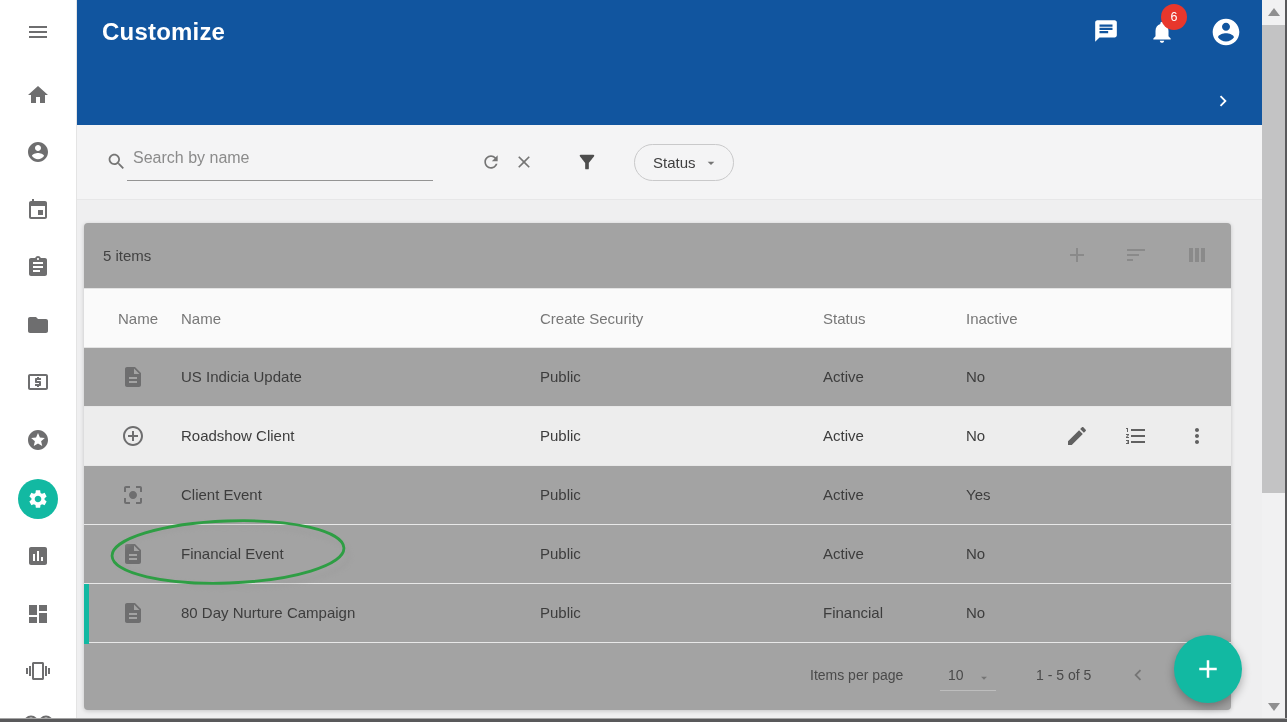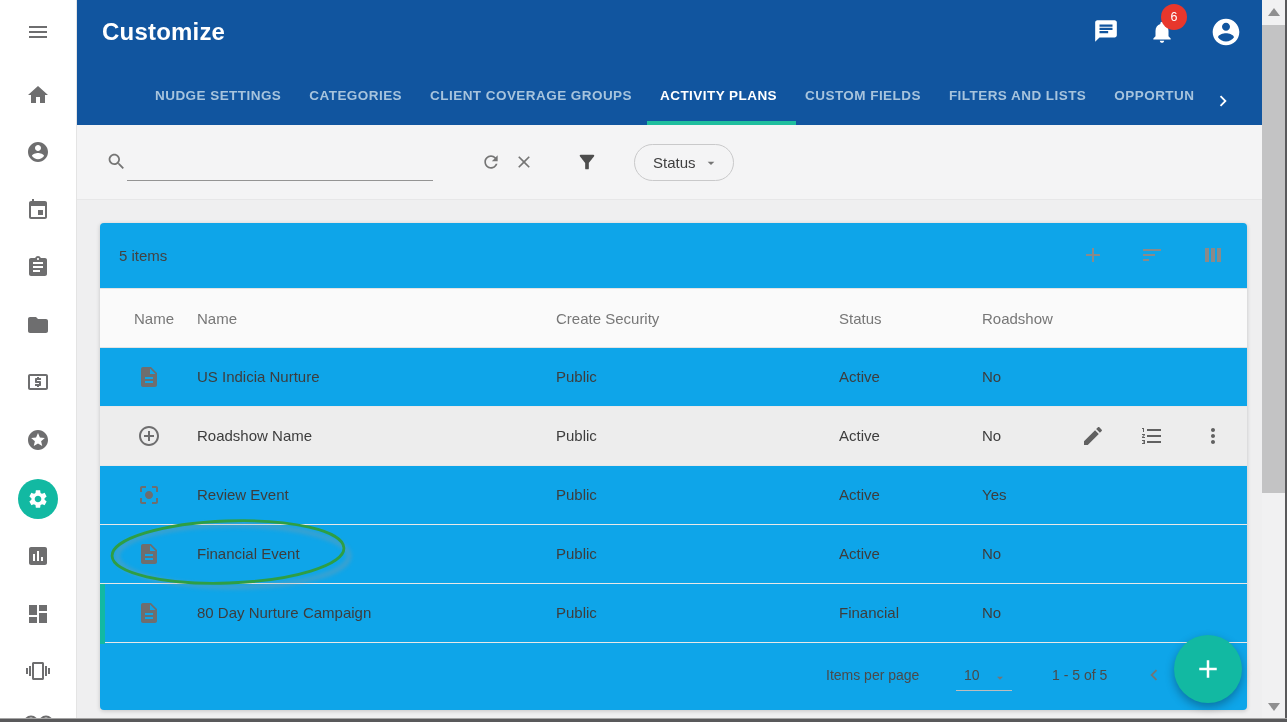--- a/index.html
+++ b/index.html
@@ -29,21 +29,21 @@
 #search-icon{position:absolute;left:29px;top:26px;width:21px;height:21px}
 #search-icon svg{width:21px;height:21px;fill:#757575}
 #search-input{position:absolute;left:56px;top:24px;width:300px;height:26px;font-size:16px;color:#8b8b8b}
 #search-underline{position:absolute;left:50px;top:55px;width:306px;height:1px;background:#949494}
 .tbicon{position:absolute;top:27px;width:20px;height:20px}
 .tbicon svg{width:20px;height:20px;fill:#757575}
 #filter-icon svg{fill:#4d4d4d;width:22px;height:22px}
 #status-chip{position:absolute;left:557px;top:19px;width:100px;height:37px;border:1px solid #c9c9ca;border-radius:19px;display:flex;align-items:center;padding:0 14px 0 18px;justify-content:space-between;color:#3f3f3f;font-size:15px}
 #status-chip svg{width:16px;height:16px;fill:#757575}
 
-#card{position:absolute;left:100px;top:223px;width:1147px;height:487px;background:#0ea5e9;border-radius:4px;box-shadow:0 1px 4px rgba(0,0,0,.18);z-index:2}
+#card{position:absolute;left:84px;top:223px;width:1147px;height:487px;background:#a3a3a3;border-radius:4px;box-shadow:0 1px 4px rgba(0,0,0,.18);z-index:2}
 #card-toolbar{position:relative;height:65px}
 #items-count{position:absolute;left:19px;top:24px;font-size:15px;color:#424242}
 .ctbicon{position:absolute;top:20px;width:24px;height:24px}
 .ctbicon svg{width:24px;height:24px;fill:#8a8a8a}
 #thead{position:relative;height:60px;background:#fafafa;border-top:1px solid #e3e3e3;border-bottom:1px solid #e3e3e3;font-size:15px;color:#777}
 .hcell{position:absolute;top:21px}
 .row{position:relative;height:59px;border-bottom:1px solid #e8e8e8;font-size:15px;color:#3d3d3d}
 .row.highlight{background:#ededed}
 .row .ricon{position:absolute;left:37px;top:17px;width:24px;height:24px}
 .row .ricon svg{width:24px;height:24px;fill:#6e6e6f}
@@ -159,42 +159,34 @@
         <svg viewBox="0 0 24 24">
           <path d="M12 22c1.1 0 2-.9 2-2h-4c0 1.1.89 2 2 2zm6-6v-5c0-3.07-1.64-5.64-4.5-6.32V4c0-.83-.67-1.5-1.5-1.5s-1.5.67-1.5 1.5v.68C7.63 5.36 6 7.92 6 11v5l-2 2v1h16v-1l-2-2z"></path>
         </svg>
       </div>
     <div id="badge">6</div>
     <div class="hicon" style="left:1133px;top:16px;width:32px;height:32px">
         <svg style="width:32px;height:32px" viewBox="0 0 24 24">
           <path d="M12 2C6.48 2 2 6.48 2 12s4.48 10 10 10 10-4.48 10-10S17.52 2 12 2zm0 3c1.66 0 3 1.34 3 3s-1.34 3-3 3-3-1.34-3-3 1.34-3 3-3zm0 14.2c-2.5 0-4.71-1.28-6-3.22.03-1.99 4-3.08 6-3.08 1.99 0 5.97 1.09 6 3.08-1.29 1.94-3.5 3.22-6 3.22z"></path>
         </svg>
       </div>
-    <div id="tabs">
-        <div class="tab">NUDGE SETTINGS</div>
-        <div class="tab">CATEGORIES</div>
-        <div class="tab">CLIENT COVERAGE GROUPS</div>
-        <div class="tab active">ACTIVITY PLANS</div>
-        <div class="tab">CUSTOM FIELDS</div>
-        <div class="tab">FILTERS AND LISTS</div>
-        <div class="tab">OPPORTUN</div>
-      </div>
     <div id="tab-chevron">
         <svg viewBox="0 0 24 24">
           <path d="M8.59 16.59L13.17 12 8.59 7.41 10 6l6 6-6 6z"></path>
         </svg>
       </div>
   </div>
 
   <div id="toolbar">
     <div id="search-icon">
         <svg viewBox="0 0 24 24">
           <path d="M15.5 14h-.79l-.28-.27C15.41 12.59 16 11.11 16 9.5 16 5.91 13.09 3 9.5 3S3 5.91 3 9.5 5.91 16 9.5 16c1.61 0 3.09-.59 4.23-1.57l.27.28v.79l5 4.99L20.49 19l-4.99-5zm-6 0C7.01 14 5 11.99 5 9.5S7.01 5 9.5 5 14 7.01 14 9.5 11.99 14 9.5 14z"></path>
         </svg>
       </div>
+    <div id="search-input">Search by name</div>
     <div id="search-underline"></div>
     <div class="tbicon" style="left:404px">
         <svg viewBox="0 0 24 24">
           <path d="M17.65 6.35C16.2 4.9 14.21 4 12 4c-4.42 0-7.99 3.58-7.99 8s3.57 8 7.99 8c3.73 0 6.84-2.55 7.73-6h-2.08c-.82 2.33-3.04 4-5.65 4-3.31 0-6-2.69-6-6s2.69-6 6-6c1.66 0 3.14.69 4.22 1.78L13 11h7V4l-2.35 2.35z"></path>
         </svg>
       </div>
     <div class="tbicon" style="left:437px">
         <svg viewBox="0 0 24 24">
           <path d="M19 6.41L17.59 5 12 10.59 6.41 5 5 6.41 10.59 12 5 17.59 6.41 19 12 13.41 17.59 19 19 17.59 13.41 12z"></path>
         </svg>
@@ -229,41 +221,41 @@
           <svg viewBox="0 0 24 24">
             <path d="M4 5h4v14H4zM10 5h4v14h-4zM16 5h4v14h-4z"></path>
           </svg>
         </div>
     </div>
     <div id="thead">
       <span class="hcell h-icon">Name</span>
       <span class="hcell h-name">Name</span>
       <span class="hcell h-sec">Create Security</span>
       <span class="hcell h-status">Status</span>
-      <span class="hcell h-targ">Roadshow</span>
+      <span class="hcell h-targ">Inactive</span>
     </div>
     <div id="tbody">
         <div class="row">
           <div class="ricon">
             <svg viewBox="0 0 24 24">
               <path d="M14 2H6c-1.1 0-1.99.9-1.99 2L4 20c0 1.1.89 2 2 2h12c1.1 0 2-.9 2-2V8l-6-6zm2 16H8v-2h8v2zm0-4H8v-2h8v2zm-3-5V3.5L18.5 9H13z"></path>
             </svg>
           </div>
-          <span class="cell c-name">US Indicia Nurture</span>
+          <span class="cell c-name">US Indicia Update</span>
           <span class="cell c-sec">Public</span>
           <span class="cell c-status">Active</span>
           <span class="cell c-targ">No</span>
         </div>
         <div class="row highlight">
           <div class="ricon">
             <svg viewBox="0 0 24 24">
               <path d="M13 7h-2v4H7v2h4v4h2v-4h4v-2h-4V7zm-1-5C6.48 2 2 6.48 2 12s4.48 10 10 10 10-4.48 10-10S17.52 2 12 2zm0 18c-4.41 0-8-3.59-8-8s3.59-8 8-8 8 3.59 8 8-3.59 8-8 8z"></path>
             </svg>
           </div>
-          <span class="cell c-name">Roadshow Name</span>
+          <span class="cell c-name">Roadshow Client</span>
           <span class="cell c-sec">Public</span>
           <span class="cell c-status">Active</span>
           <span class="cell c-targ">No</span>
           <div class="ract" style="left: 981px;">
             <svg viewBox="0 0 24 24">
               <path d="M3 17.25V21h3.75L17.81 9.94l-3.75-3.75L3 17.25zM20.71 7.04c.39-.39.39-1.02 0-1.41l-2.34-2.34c-.39-.39-1.02-.39-1.41 0l-1.83 1.83 3.75 3.75 1.83-1.83z"></path>
             </svg>
           </div>
           <div class="ract" style="left: 1040px;">
             <svg viewBox="0 0 24 24">
@@ -275,21 +267,21 @@
               <path d="M12 8c1.1 0 2-.9 2-2s-.9-2-2-2-2 .9-2 2 .9 2 2 2zm0 2c-1.1 0-2 .9-2 2s.9 2 2 2 2-.9 2-2-.9-2-2-2zm0 6c-1.1 0-2 .9-2 2s.9 2 2 2 2-.9 2-2-.9-2-2-2z"></path>
             </svg>
           </div>
         </div>
         <div class="row">
           <div class="ricon">
             <svg viewBox="0 0 24 24">
               <path d="M12 8c-2.21 0-4 1.79-4 4s1.79 4 4 4 4-1.79 4-4-1.79-4-4-4zm-7 7H3v4c0 1.1.9 2 2 2h4v-2H5v-4zM5 5h4V3H5c-1.1 0-2 .9-2 2v4h2V5zm14-2h-4v2h4v4h2V5c0-1.1-.9-2-2-2zm0 16h-4v2h4c1.1 0 2-.9 2-2v-4h-2v4z"></path>
             </svg>
           </div>
-          <span class="cell c-name">Review Event</span>
+          <span class="cell c-name">Client Event</span>
           <span class="cell c-sec">Public</span>
           <span class="cell c-status">Active</span>
           <span class="cell c-targ">Yes</span>
         </div>
         <div class="row">
           <div class="ricon">
             <svg viewBox="0 0 24 24">
               <path d="M14 2H6c-1.1 0-1.99.9-1.99 2L4 20c0 1.1.89 2 2 2h12c1.1 0 2-.9 2-2V8l-6-6zm2 16H8v-2h8v2zm0-4H8v-2h8v2zm-3-5V3.5L18.5 9H13z"></path>
             </svg>
           </div>

